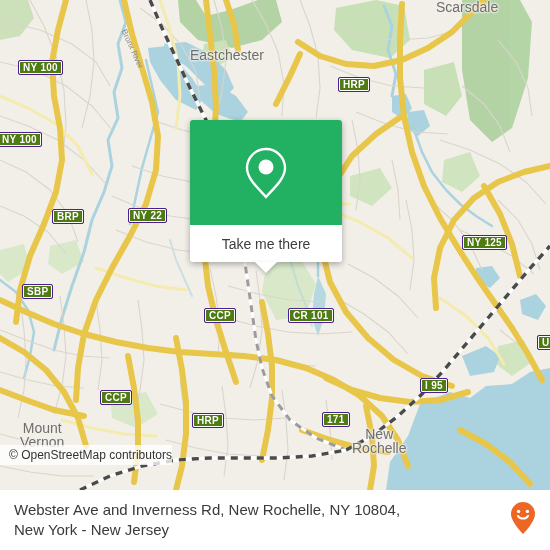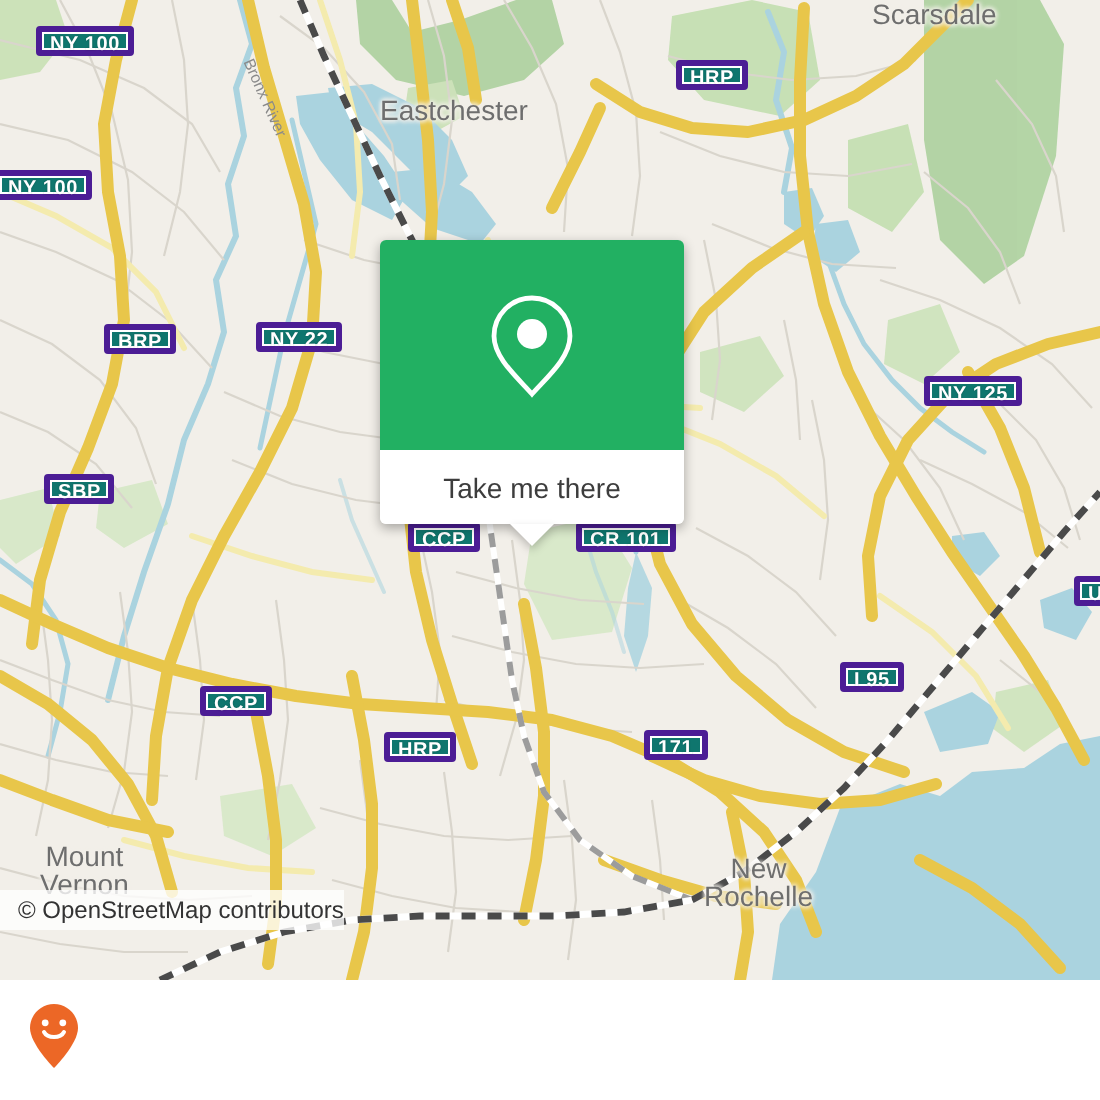--- a/index.html
+++ b/index.html
@@ -21,34 +21,35 @@
     left: 0; top: 0;
     width: 550px; height: 490px;
     background: #f2efe9;
     overflow: hidden;
   }
   #map svg { display: block; }
 
   
   .shield {
     position: absolute;
-    background: #0f766e;
-    border: 3px solid #4c1d95;
+    background: #4d7c0f;
+    border: 1px solid #4c1d95;
     border-radius: 2px;
     color: #ffffff;
     font-size: 10px;
     font-weight: bold;
     line-height: 13px;
     height: 15px;
     padding: 0 4px;
     text-align: center;
     white-space: nowrap;
     letter-spacing: .3px;
     text-shadow: 0 0 1px rgba(0,0,0,.25);
     box-shadow: inset 0 0 0 1px #ffffff;
+    margin-top: 47px;
   }
 
   
   .place {
     position: absolute;
     color: #6e6e6e;
     font-size: 13px;
     white-space: pre;
     text-align: center;
     line-height: 14px;
@@ -340,20 +341,21 @@
       <div id="card-bottom">
         <span>Take me there</span>
       </div>
       <div id="card-pointer"></div>
     </div>
 
     <div id="attribution">© OpenStreetMap contributors</div>
   </div>
 
   <div id="footer">
+    <div id="footer-text">Webster Ave and Inverness Rd, New Rochelle, NY 10804, New York - New Jersey</div>
     <div id="brand">
       <span>
         <svg width="26" height="34" viewBox="0 0 26 34">
           <path d="M13 1 C6.4 1 1 6.4 1 13 C1 21 13 33 13 33 C13 33 25 21 25 13 C25 6.4 19.6 1 13 1 Z" fill="#ec6726"></path>
           <circle cx="8.6" cy="10.4" r="1.7" fill="#ffffff"></circle>
           <circle cx="17.4" cy="10.4" r="1.7" fill="#ffffff"></circle>
           <path d="M8 15 C9.8 18.4 16.2 18.4 18 15" fill="none" stroke="#ffffff" stroke-width="2" stroke-linecap="round"></path>
         </svg>
       </span>
     </div>

